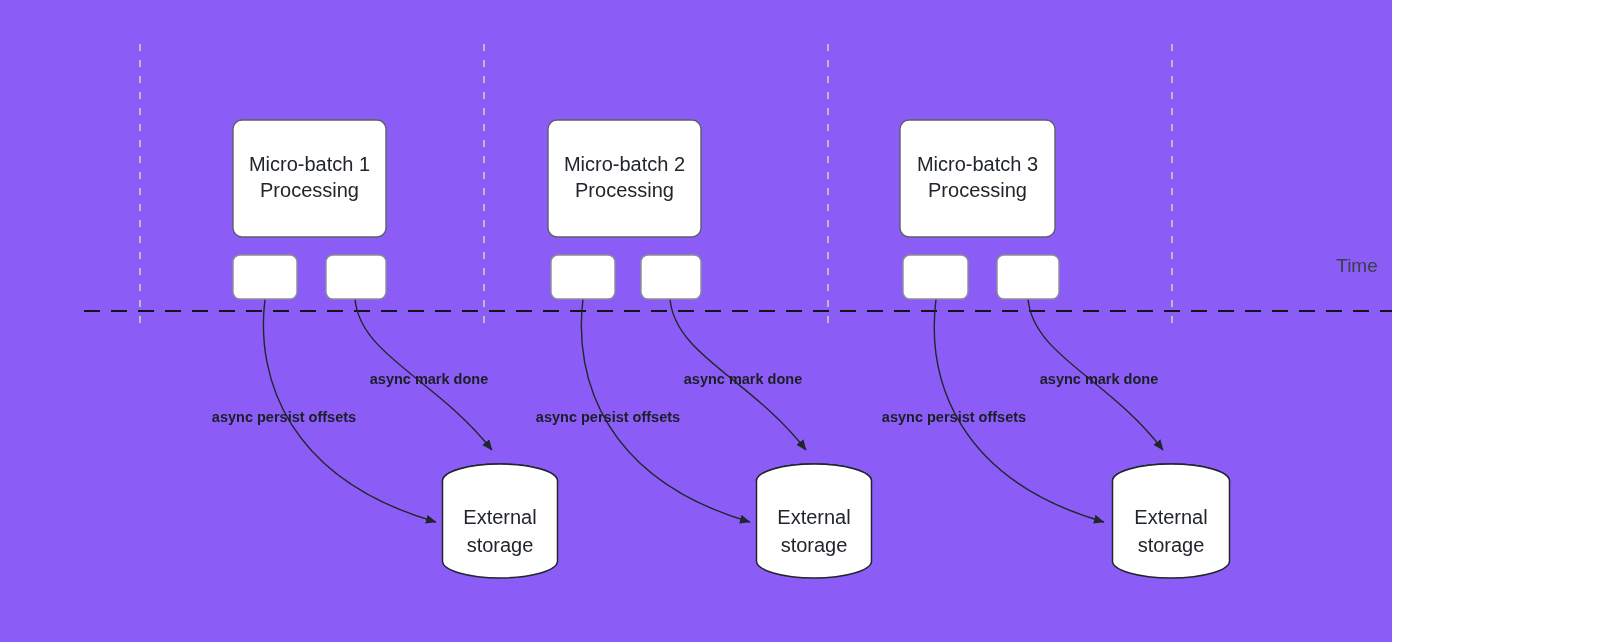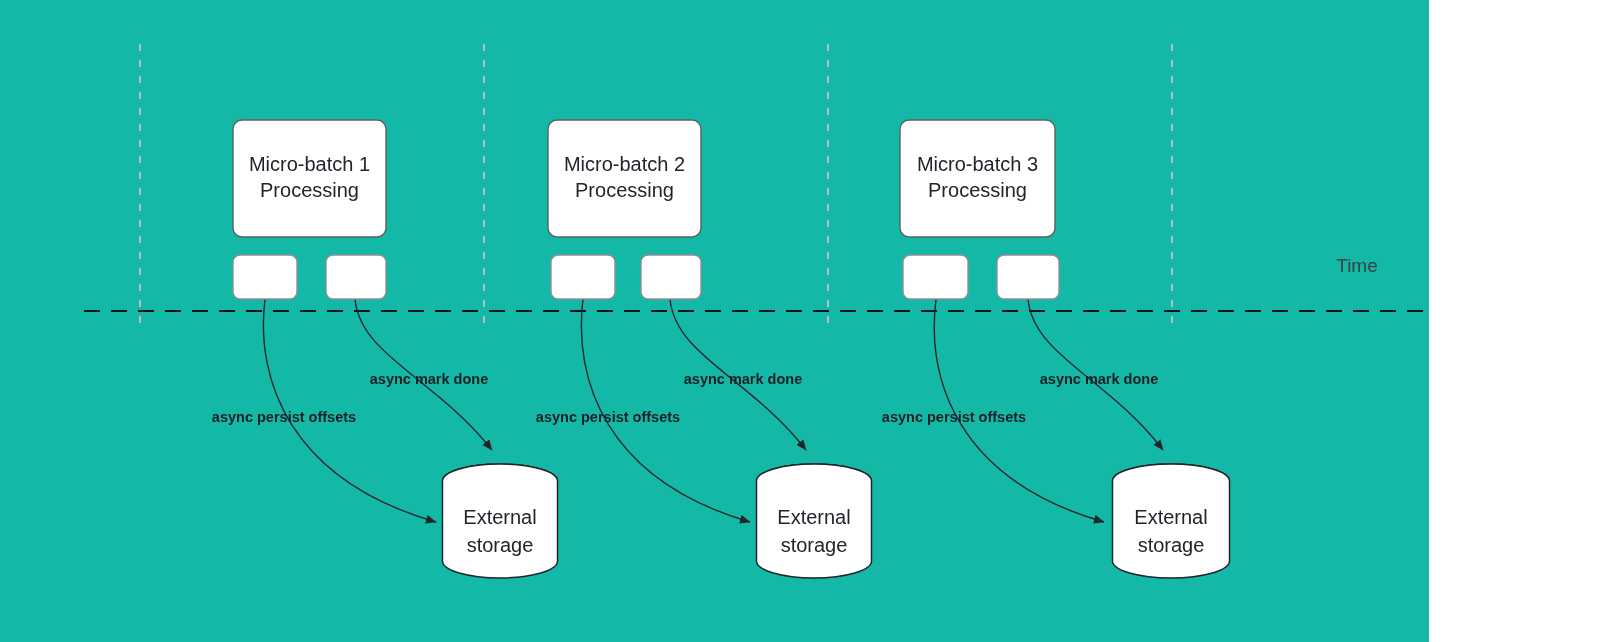--- a/index.html
+++ b/index.html
@@ -8,23 +8,22 @@
     background: #ffffff;
   }
   body {
     font-family: "Liberation Sans", sans-serif;
     color: #1f2329;
   }
   #canvas {
     position: relative;
     width: 1392px;
     height: 642px;
-    background: #14b8a6;
+    background: #8b5cf6;
     overflow: hidden;
-    padding-left: 37px;
   }
   #diagram-svg {
     position: absolute;
     left: 0;
     top: 0;
     width: 1600px;
     height: 642px;
   }
   .node-rect {
     fill: #ffffff;

